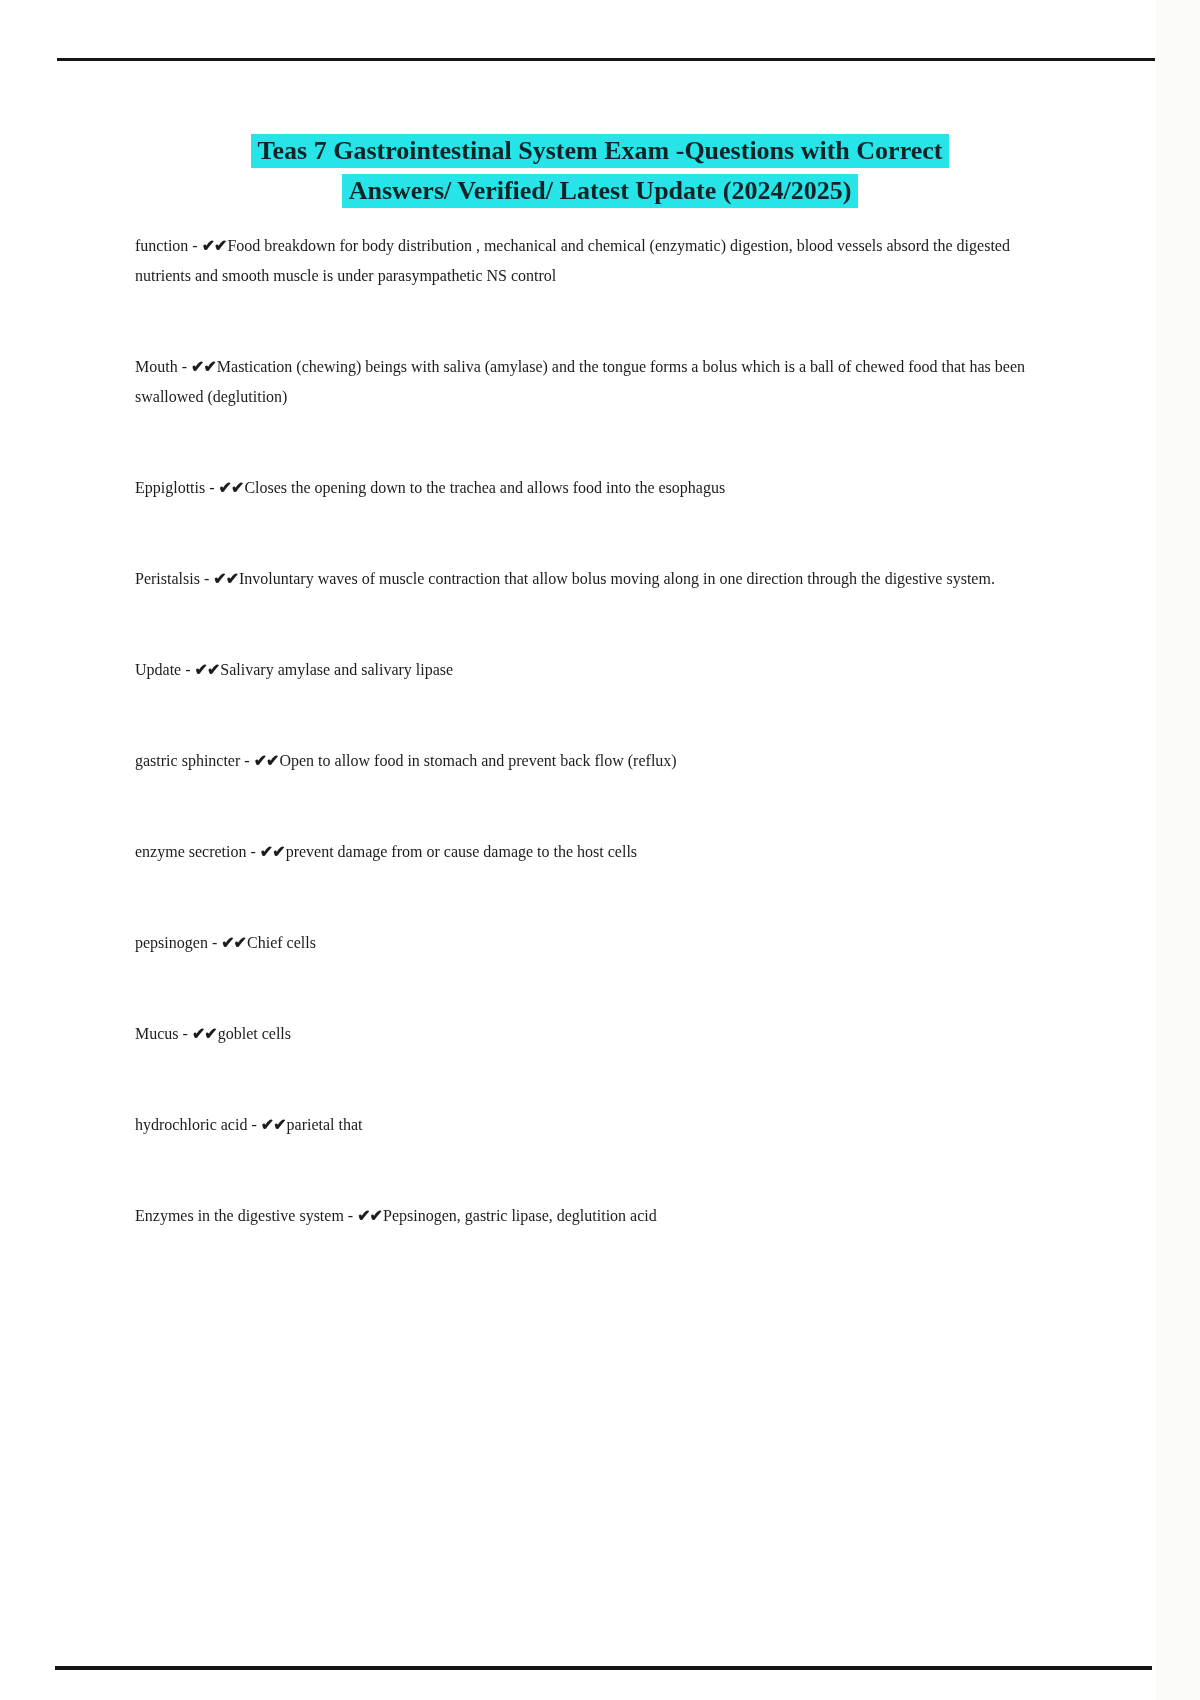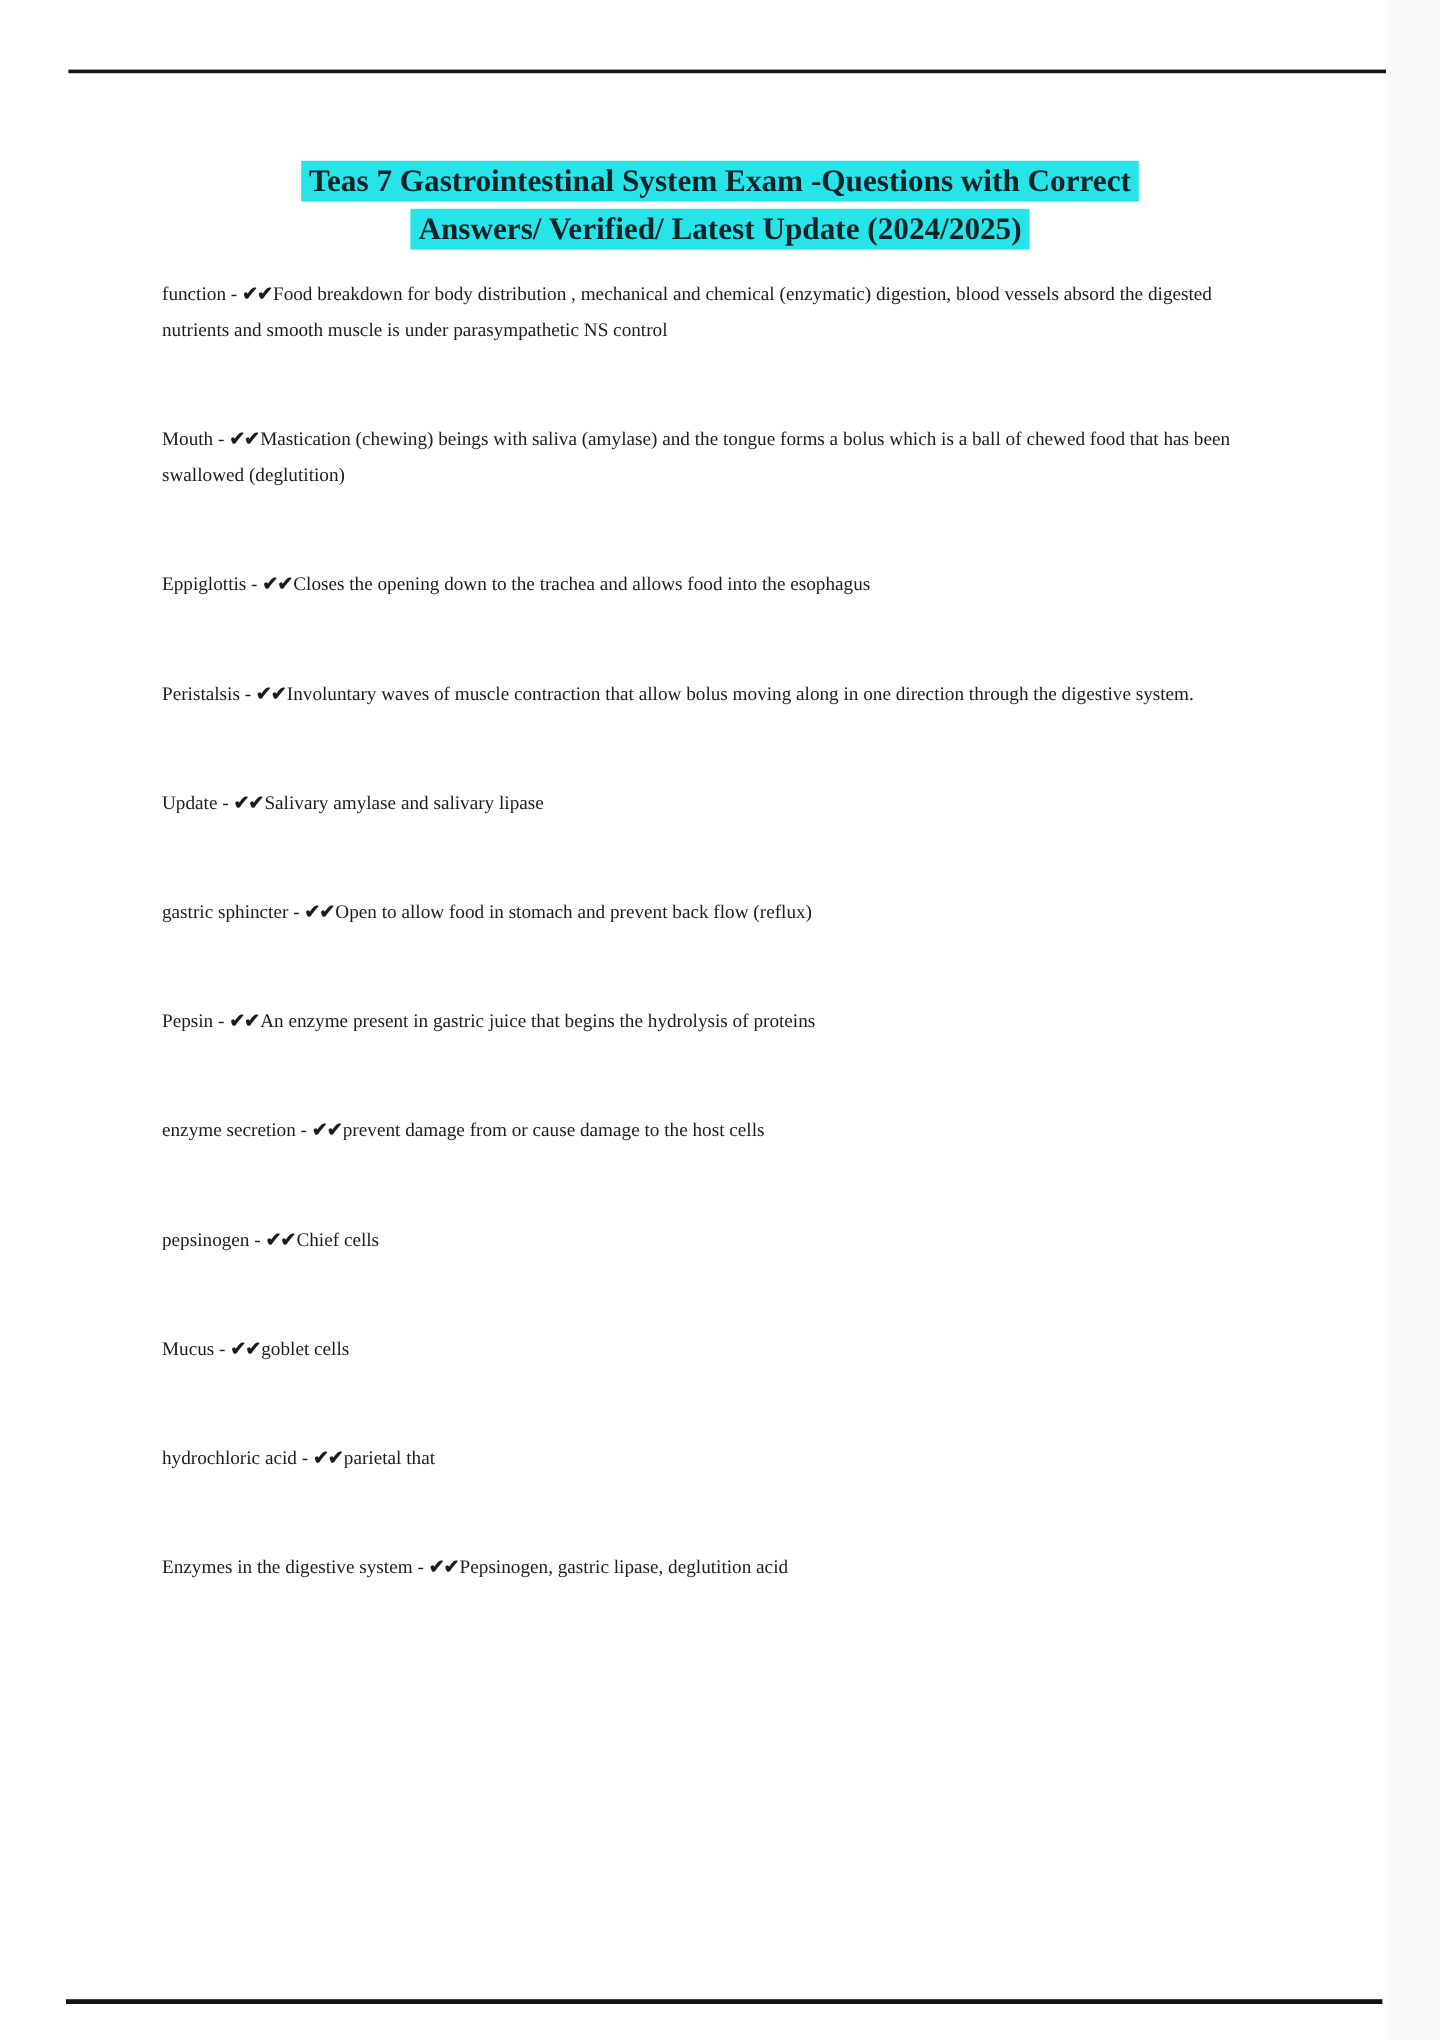--- a/index.html
+++ b/index.html
@@ -96,21 +96,20 @@
   <p class="qa-item"><span>Mouth</span><span> - </span><span class="checks">✔✔</span><span>Mastication (chewing) beings with saliva (amylase) and the tongue forms a bolus which is a ball of chewed food that has been swallowed (deglutition)</span></p>
 
   <p class="qa-item"><span>Eppiglottis</span><span> - </span><span class="checks">✔✔</span><span>Closes the opening down to the trachea and allows food into the esophagus</span></p>
 
   <p class="qa-item"><span>Peristalsis</span><span> - </span><span class="checks">✔✔</span><span>Involuntary waves of muscle contraction that allow bolus moving along in one direction through the digestive system.</span></p>
 
   <p class="qa-item"><span>Update</span><span> - </span><span class="checks">✔✔</span><span>Salivary amylase and salivary lipase</span></p>
 
   <p class="qa-item"><span>gastric sphincter</span><span> - </span><span class="checks">✔✔</span><span>Open to allow food in stomach and prevent back flow (reflux)</span></p>
 
-  <p class="qa-item"><span>Pepsin</span><span> - </span><span class="checks">✔✔</span><span>An enzyme present in gastric juice that begins the hydrolysis of proteins</span></p>
 
   <p class="qa-item"><span>enzyme secretion</span><span> - </span><span class="checks">✔✔</span><span>prevent damage from or cause damage to the host cells</span></p>
 
   <p class="qa-item"><span>pepsinogen</span><span> - </span><span class="checks">✔✔</span><span>Chief cells</span></p>
 
   <p class="qa-item"><span>Mucus</span><span> - </span><span class="checks">✔✔</span><span>goblet cells</span></p>
 
   <p class="qa-item"><span>hydrochloric acid</span><span> - </span><span class="checks">✔✔</span><span>parietal that</span></p>
 
   <p class="qa-item"><span>Enzymes in the digestive system</span><span> - </span><span class="checks">✔✔</span><span>Pepsinogen, gastric lipase, deglutition acid</span></p>

